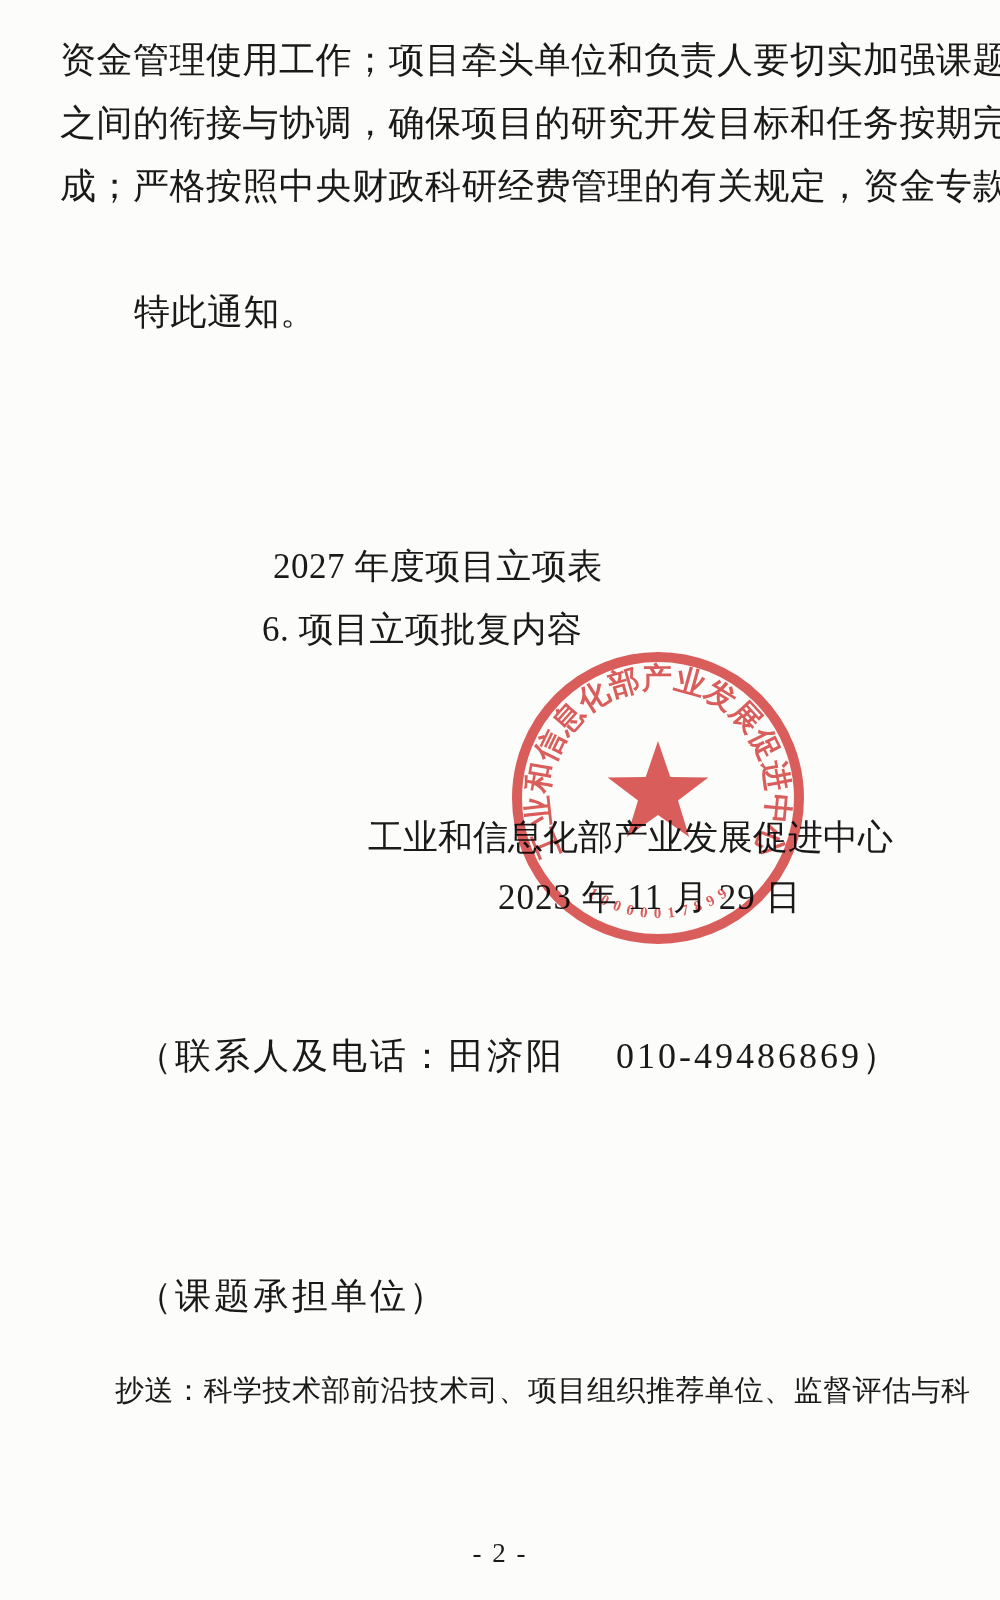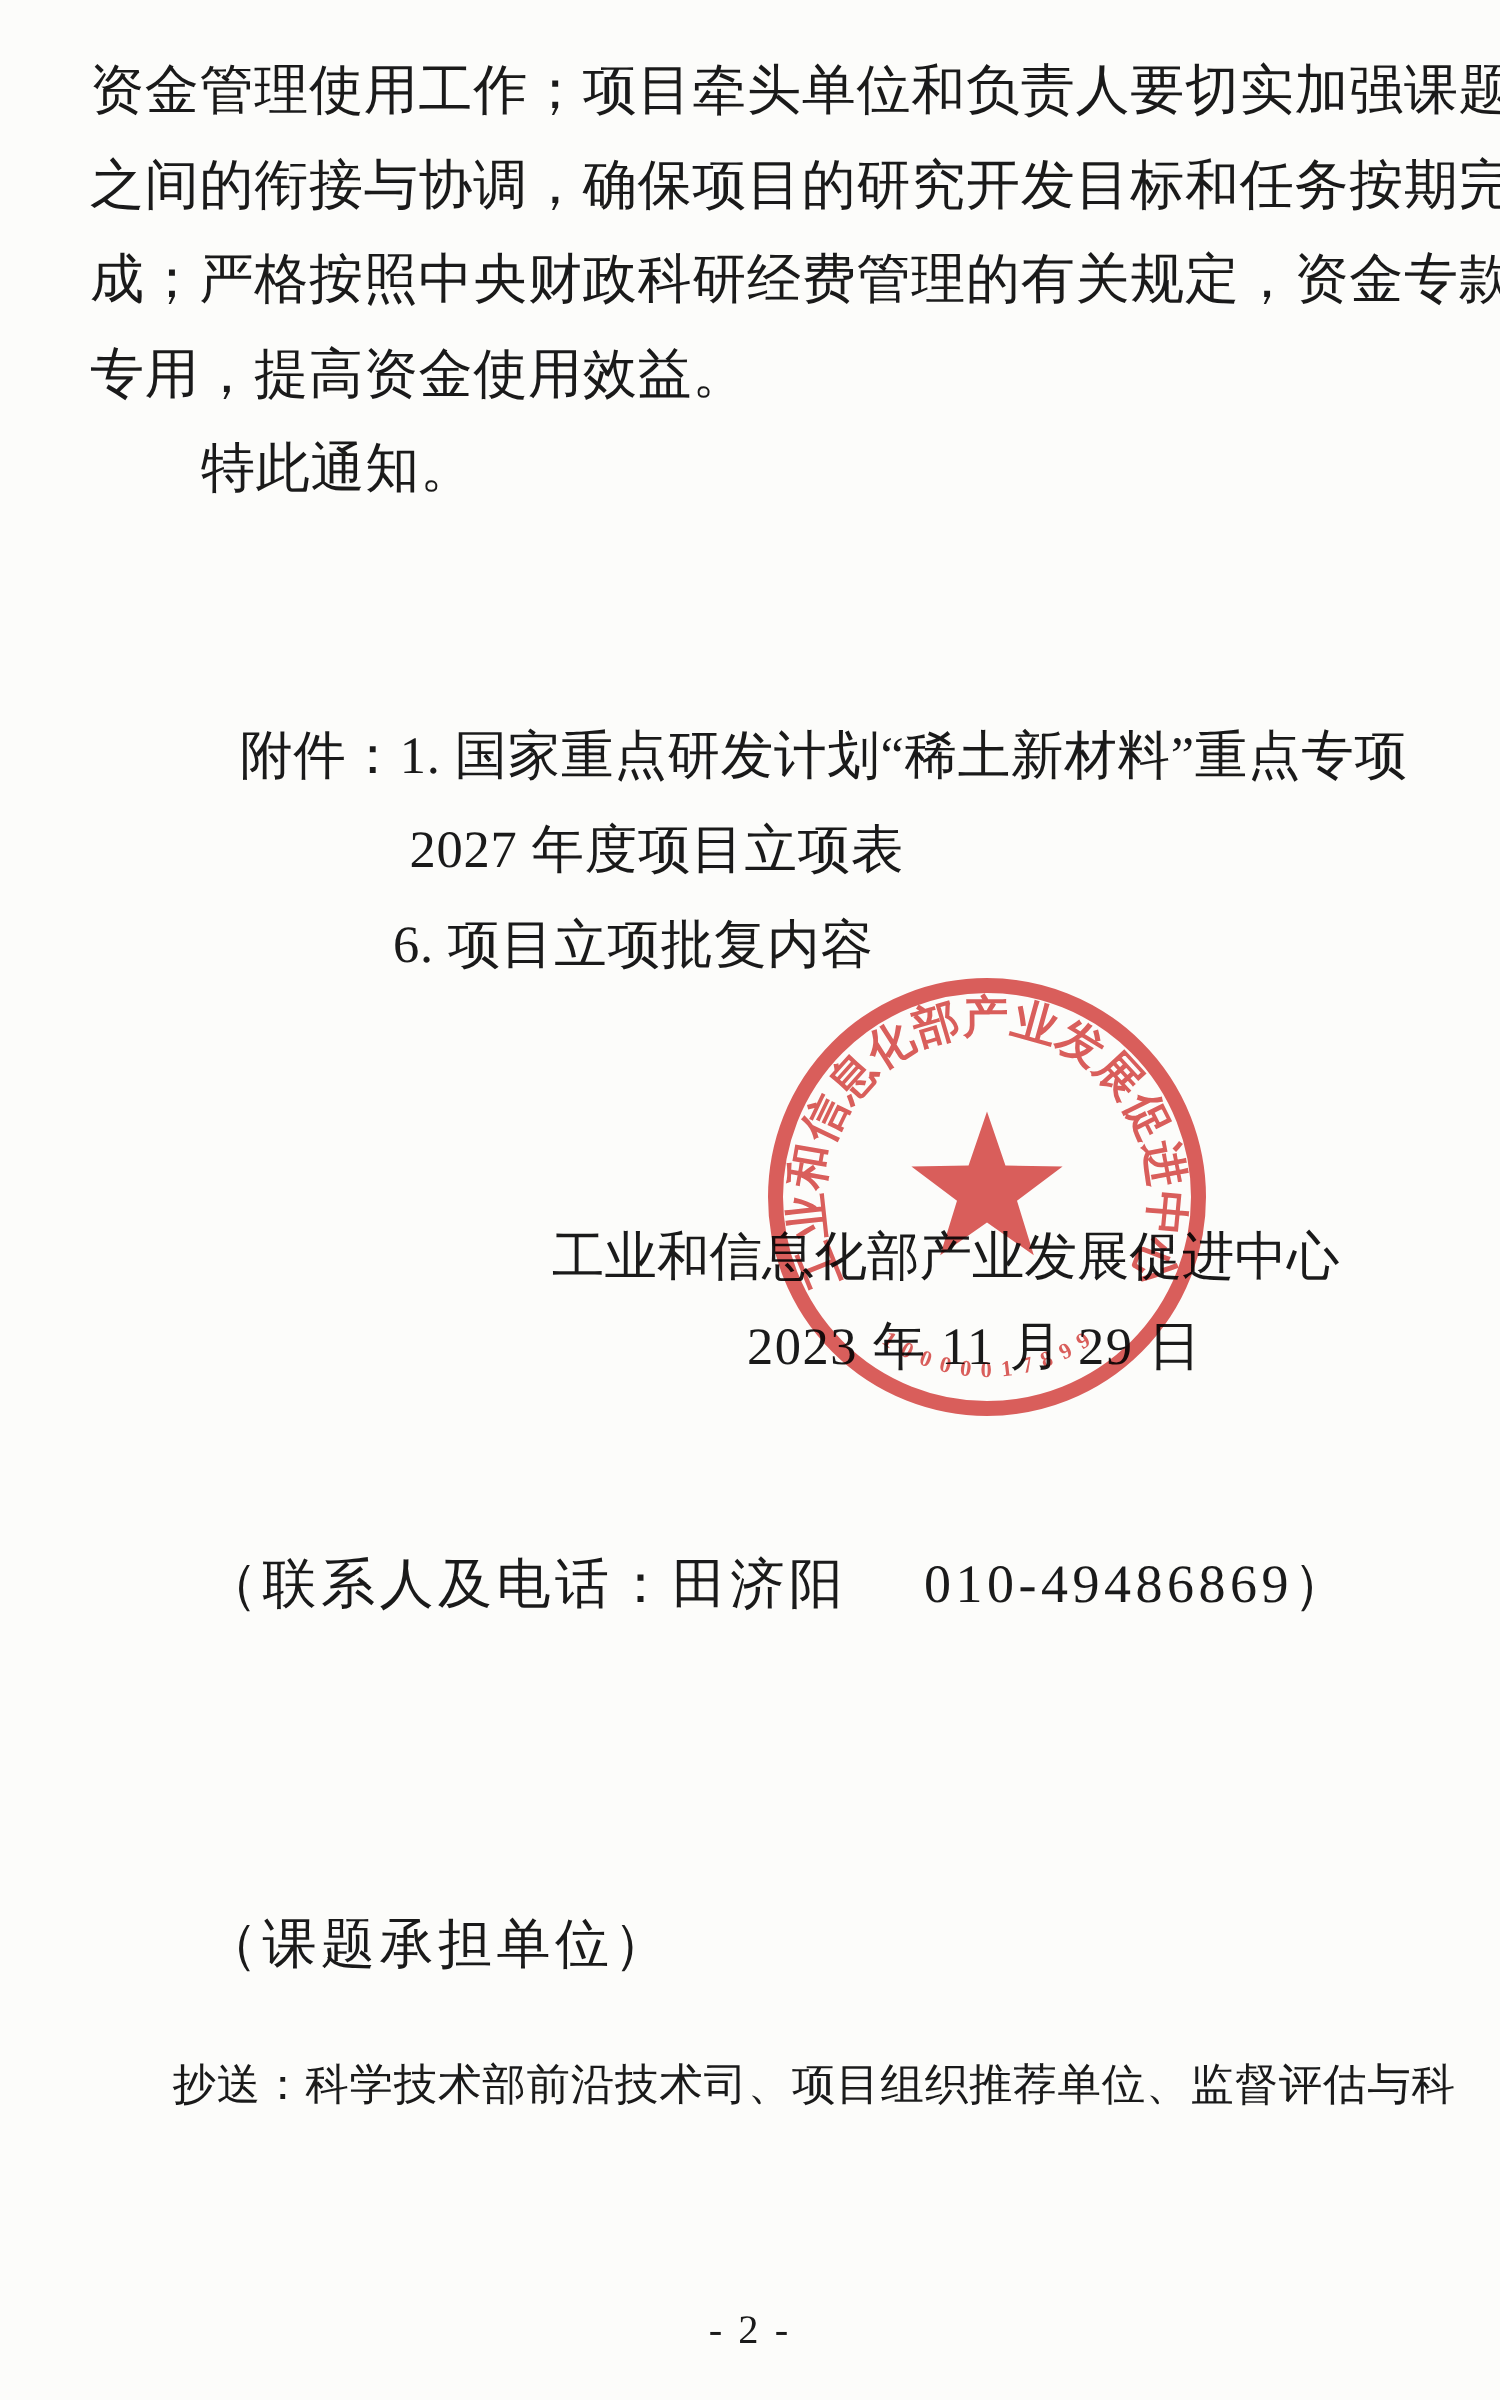--- a/index.html
+++ b/index.html
@@ -37,26 +37,22 @@
   .seal text { font-family:"Liberation Serif","DejaVu Serif",serif; }
 </style>
 </head>
 <body>
 
 <div class="page">
 
   <div class="line" style="left:60px; top:40px">资金管理使用工作；项目牵头单位和负责人要切实加强课题</div>
   <div class="line" style="left:60px; top:103px">之间的衔接与协调，确保项目的研究开发目标和任务按期完</div>
   <div class="line" style="left:60px; top:166px">成；严格按照中央财政科研经费管理的有关规定，资金专款</div>
-  <div class="line" style="left:60px; top:229px">专用，提高资金使用效益。</div>
   <div class="line" style="left:134px; top:292px">特此通知。</div>
 
-  <div class="line att" style="left:160px; top:484px">
-    <span>附件：</span><span>1. 国家重点研发计划“稀土新材料”重点专项</span>
-  </div>
   <div class="line att" style="left:273px; top:547px">2027 年度项目立项表</div>
   <div class="line att" style="left:262px; top:610px">6. 项目立项批复内容</div>
 
   <div class="line org" style="left:368px; top:818px">工业和信息化部产业发展促进中心</div>
   <div class="line date" style="left:498px; top:878px">2023 年 11 月 29 日</div>
 
   <svg class="seal" viewBox="0 0 300 300" aria-hidden="true">
     <defs>
       <path id="arcTop" d="M 56.7 208.3 A 110 110 0 1 1 243.3 208.3" fill="none"></path>
       <path id="arcBottom" d="M 76.1 244.6 A 120 120 0 0 0 223.9 244.6" fill="none"></path>

